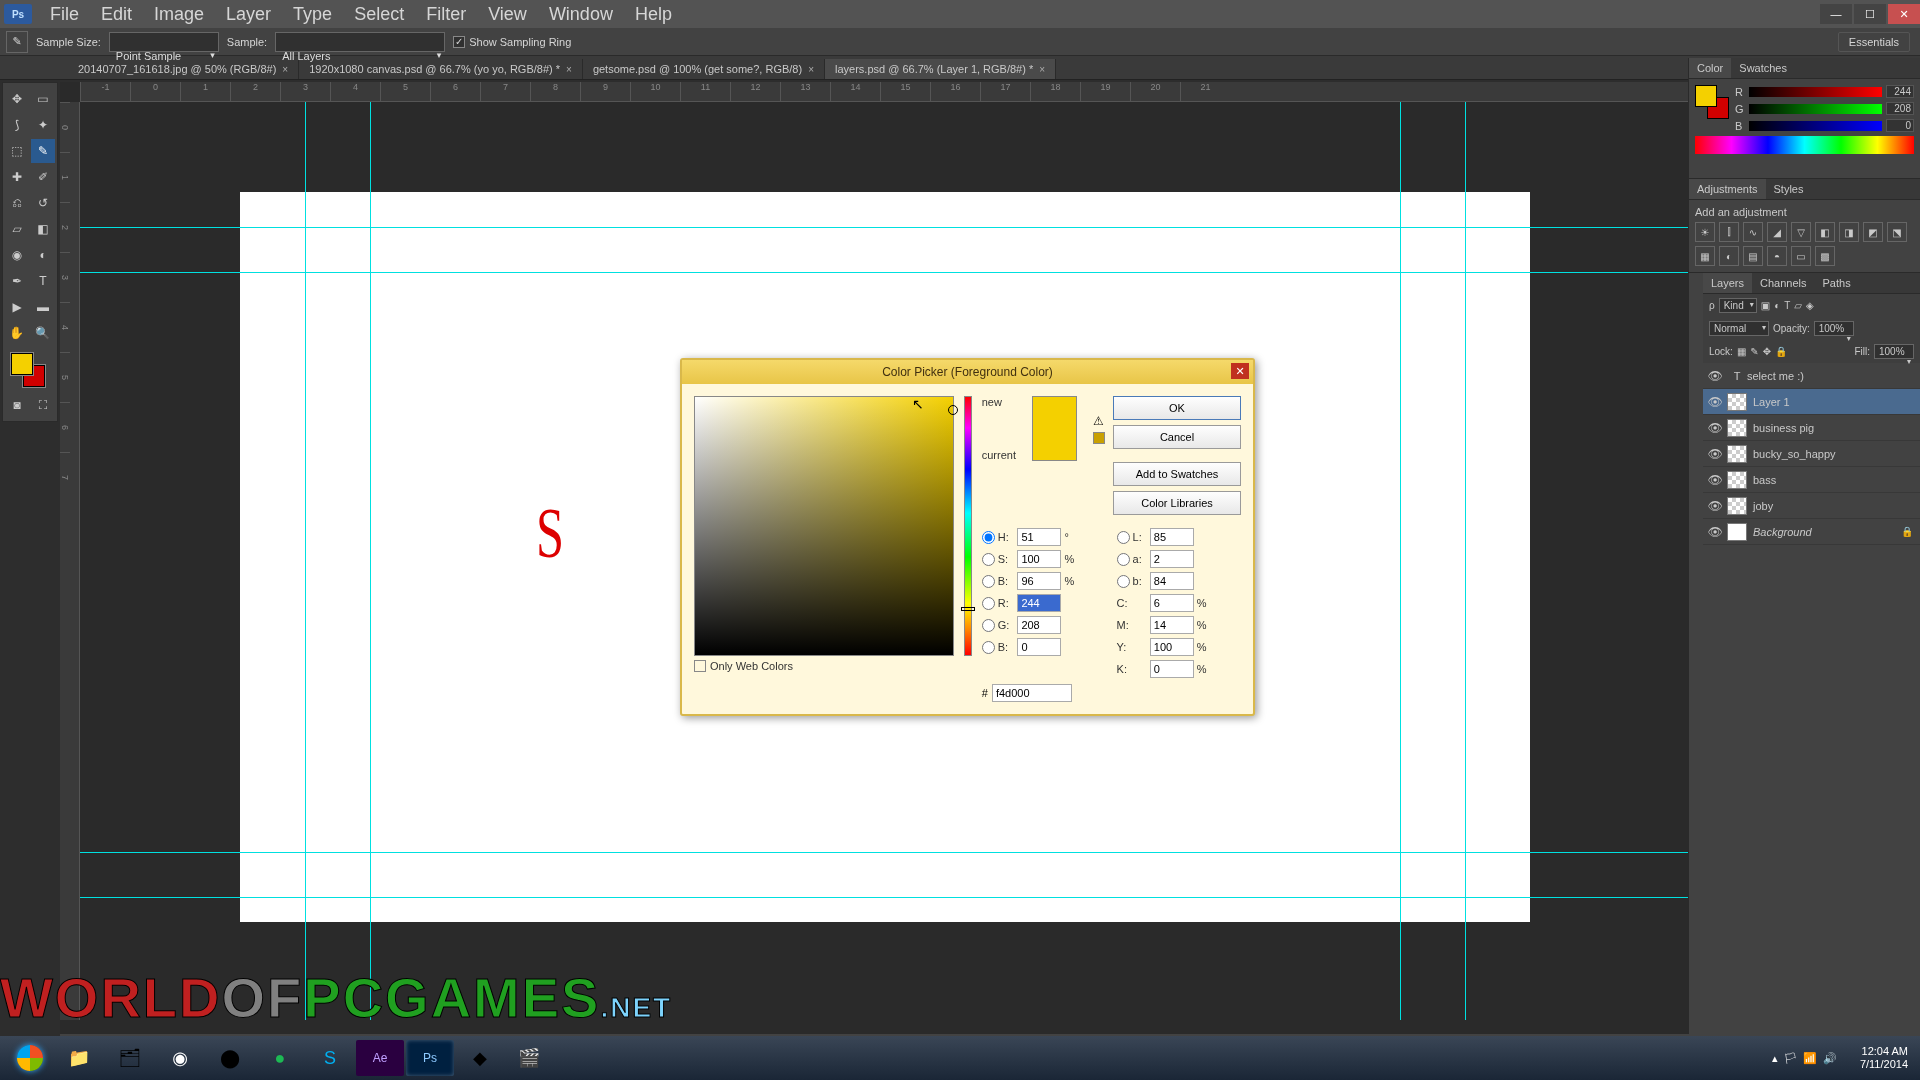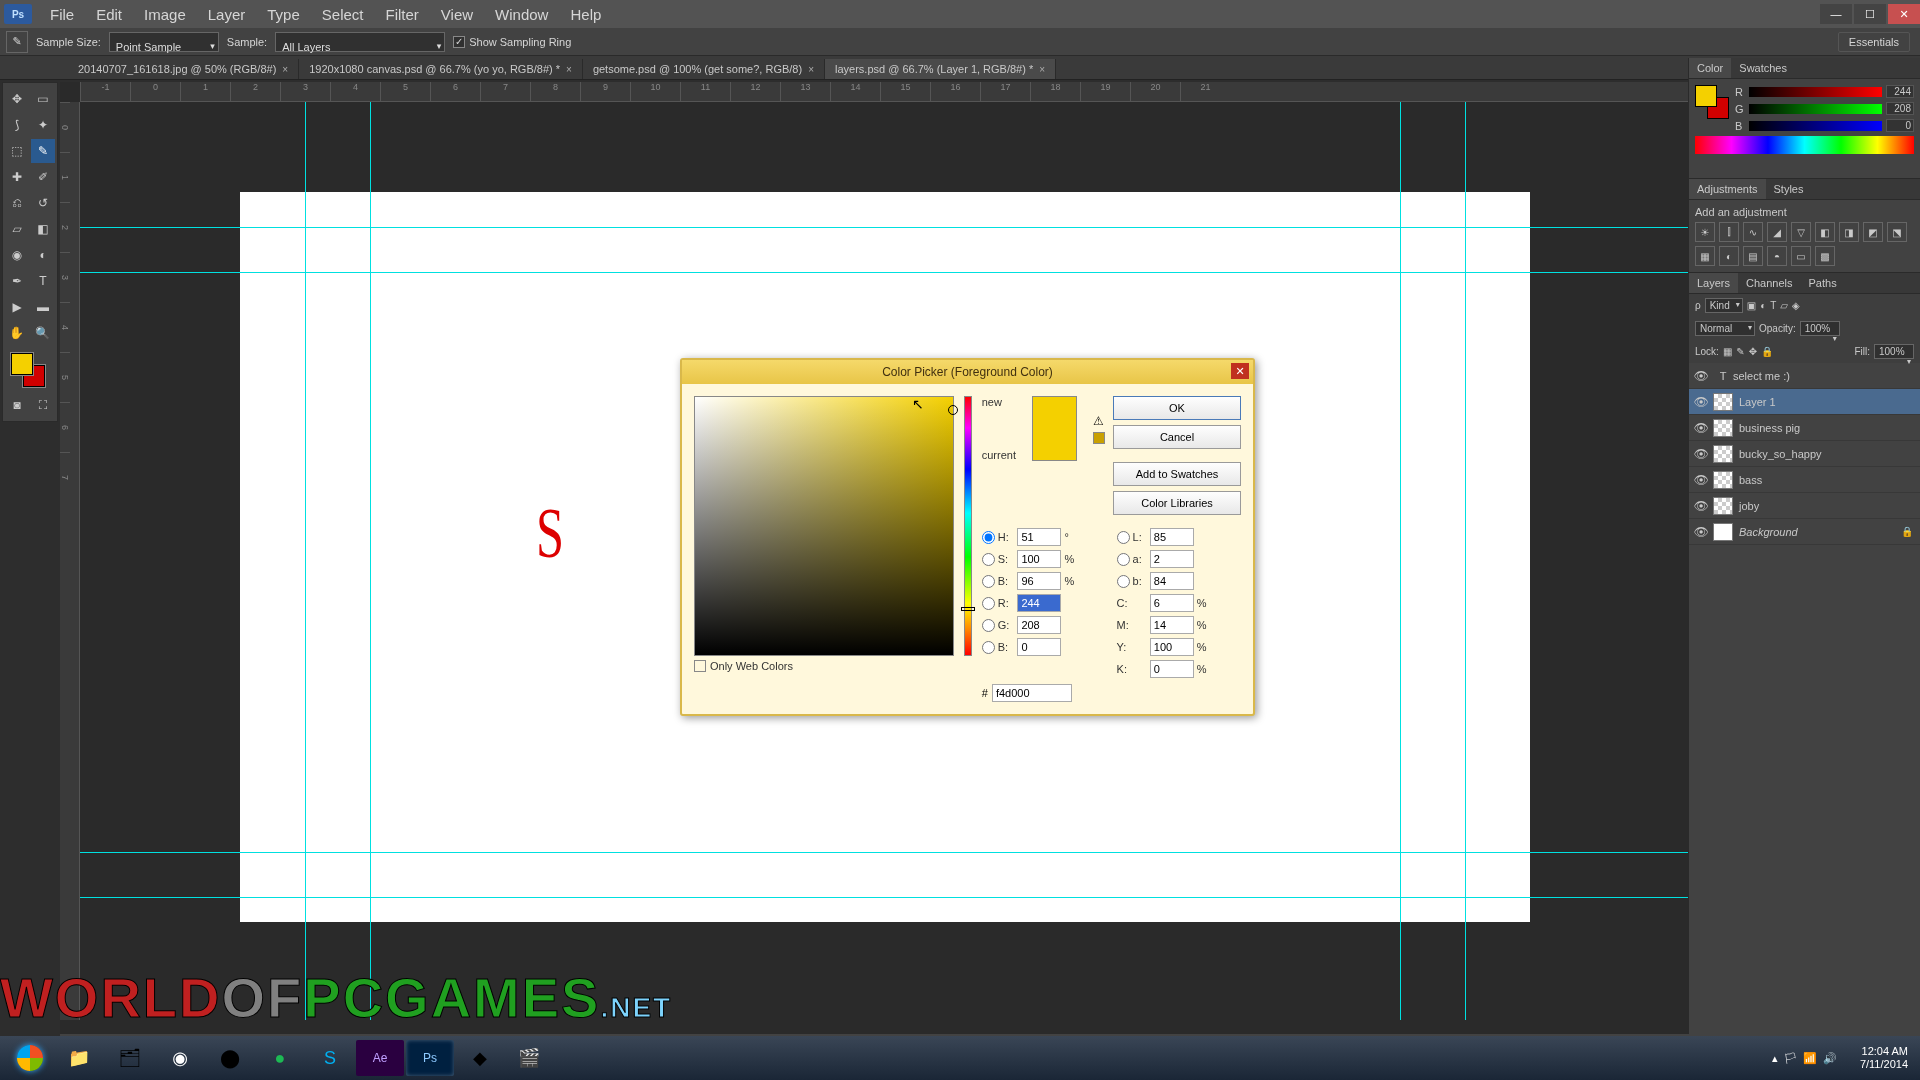--- a/index.html
+++ b/index.html
@@ -2,29 +2,29 @@
 <html><head>
 <meta charset="utf-8">
 <style>
 * { margin: 0; padding: 0; box-sizing: border-box; font-family: "Segoe UI", Tahoma, sans-serif; user-select: none; }
 body { width: 1920px; height: 1080px; background: #2d2d2d; overflow: hidden; position: relative; }
 
 
 .titlebar { height: 28px; background: #535353; display: flex; align-items: center; color: #d6d6d6; font-size: 12px; }
 .ps-logo { width: 28px; height: 20px; background: #2c5a9e; display: flex; align-items: center; justify-content: center; font-size: 10px; color: #c0e0ff; font-weight: bold; margin: 0 4px; border-radius: 2px;}
 .menu { display: flex; gap: 2px; padding-left: 4px;}
-.menu-item { padding: 4px 10px; cursor: default; font-size: 15px;}
+.menu-item { padding: 4px 10px; cursor: default; font-size: 18px;}
 .win-controls { margin-left: auto; display: flex; }
 .win-btn { width: 32px; height: 20px; display: flex; align-items: center; justify-content: center; font-size: 11px; color:#fff; background:#444; margin-left:2px;}
 .win-btn.close { background: #c75050; }
 
 
 .optbar { height: 28px; background: #424242; display: flex; align-items: center; color: #d6d6d6; font-size: 11px; border-bottom: 1px solid #2a2a2a; padding-left: 6px; gap: 8px;}
 .optbar .tool-ico { width:22px; height:22px; border:1px solid #666; display:flex; align-items:center; justify-content:center;}
-.dropdown { background: #303030; border:1px solid #666; color:#ddd; height:20px; padding:8px 14px 0 6px; font-size:11px; position:relative;}
+.dropdown { background: #303030; border:1px solid #666; color:#ddd; height:20px; padding:17px 14px 0 6px; font-size:11px; position:relative;}
 .dropdown::after { content:"▾"; position:absolute; right:3px; font-size:9px;}
 .checkbox { display:flex; align-items:center; gap:4px;}
 .checkbox .box { width:12px; height:12px; border:1px solid #888; background:#303030; display:flex; align-items:center; justify-content:center; font-size:10px;}
 .right-tag { margin-left:auto; margin-right:10px; padding:3px 10px; border:1px solid #555; border-radius:2px;}
 
 
 .doc-tabs { height: 24px; background:#3a3a3a; display:flex; align-items:flex-end; padding-left:68px; color:#c9c9c9; font-size:11px; border-bottom:1px solid #222;}
 .doc-tab { padding:4px 10px; border-right:1px solid #2a2a2a; display:flex; align-items:center; gap:6px;}
 .doc-tab.active { background:#4a4a4a;}
 .doc-tab .x { font-size:10px; color:#aaa;}
@@ -70,21 +70,21 @@
 .rgb-row .bar.g { background:linear-gradient(to right,#000,#0f0);}
 .rgb-row .bar.b { background:linear-gradient(to right,#000,#00f);}
 .rgb-row .val { width:28px; font-size:10px; text-align:right; background:#333; border:1px solid #555; padding:0 2px;}
 .spectrum { height:18px; background:linear-gradient(to right,#f00,#f0f,#00f,#0ff,#0f0,#ff0,#f00);}
 
 .adj-panel { border-bottom:1px solid #2a2a2a;}
 .adj-panel .body { padding:6px;}
 .adj-icons { display:flex; flex-wrap:wrap; gap:4px; margin-top:4px;}
 .adj-icons .ai { width:20px; height:20px; border:1px solid #666; display:flex; align-items:center; justify-content:center; font-size:10px;}
 
-.layers-panel { flex:1;}
+.layers-panel { flex:1;margin-left:14px;}
 .layer-opts { display:flex; align-items:center; padding:4px 6px; gap:4px; background:#3e3e3e; font-size:10px;}
 .layer-opts .dd { background:#303030; border:1px solid #666; padding:1px 12px 1px 4px; position:relative;}
 .layer-opts .dd::after { content:"▾"; position:absolute; right:2px; font-size:8px;}
 .layer-list { }
 .layer-row { display:flex; align-items:center; height:26px; border-bottom:1px solid #383838;}
 .layer-row.sel { background:#4a6a8f;}
 .layer-row .eye { width:24px; text-align:center; font-size:12px;}
 .layer-row .thumb { width:20px; height:18px; background:#fff; border:1px solid #777; margin-right:6px; background-image:repeating-conic-gradient(#ccc 0 25%,#fff 0 50%); background-size:8px 8px;}
 .layer-row .thumb.solid { background:#fff;}
 .layer-row .name { font-size:11px;}

